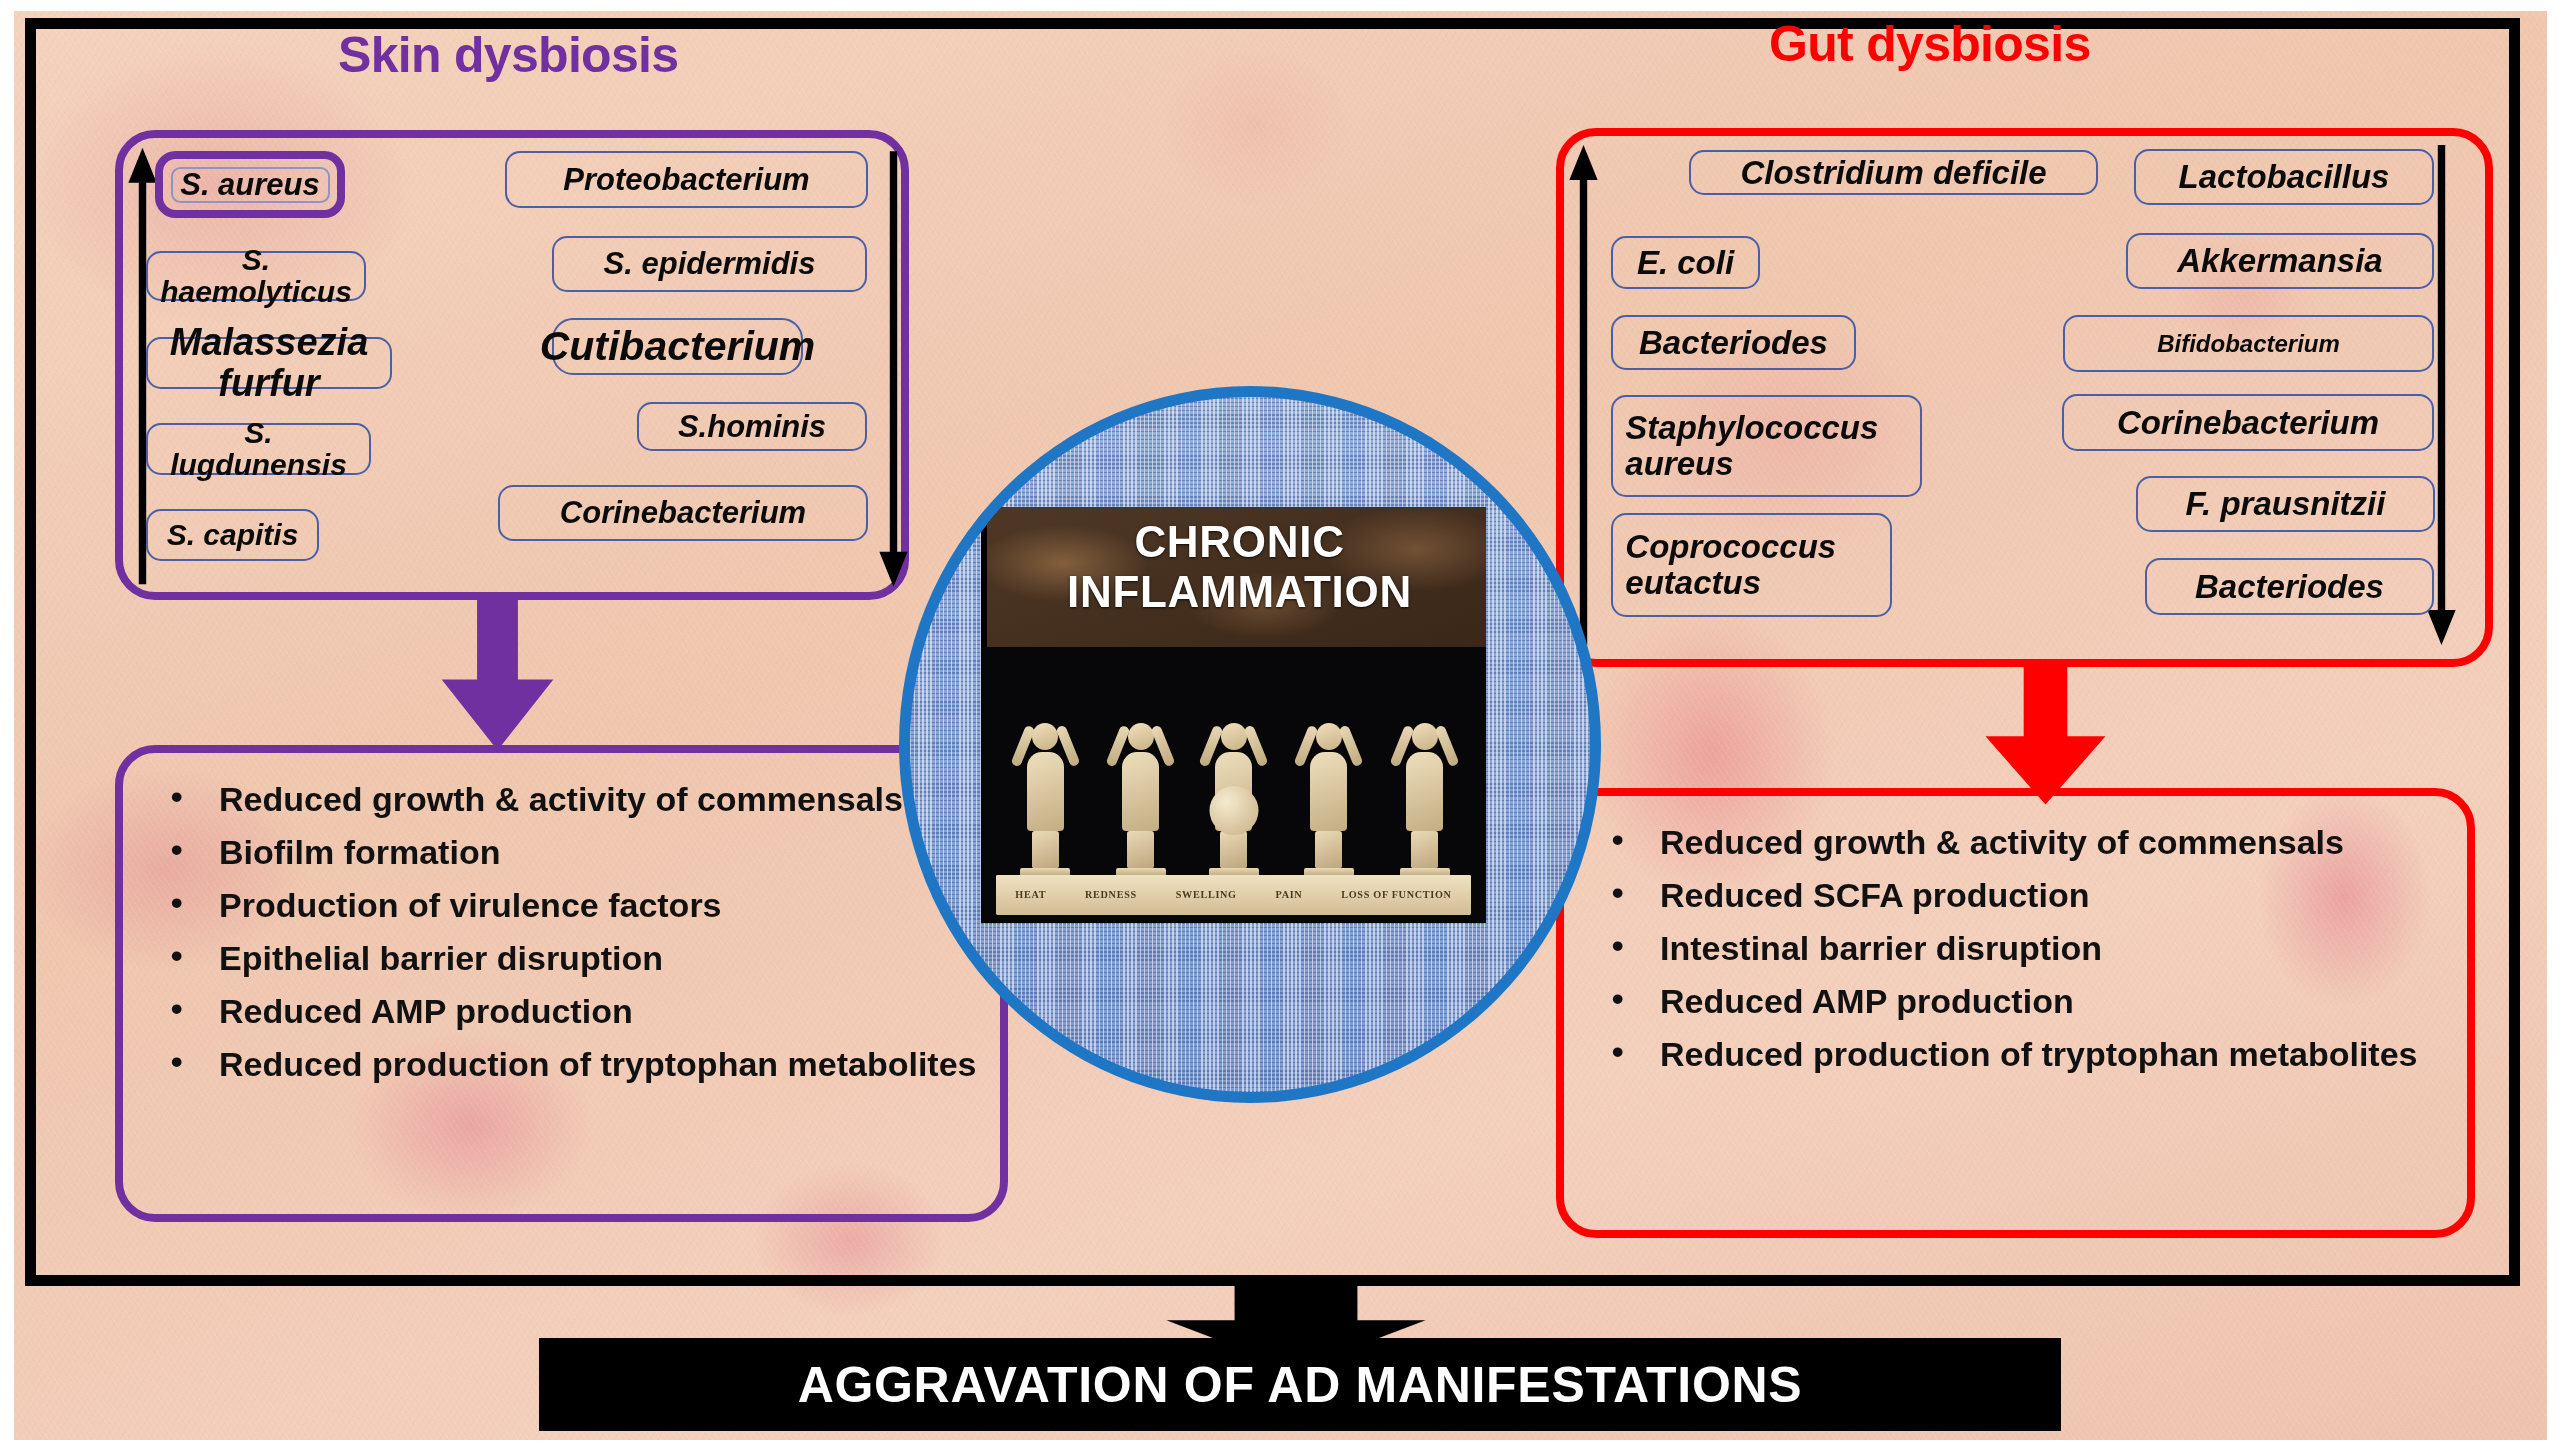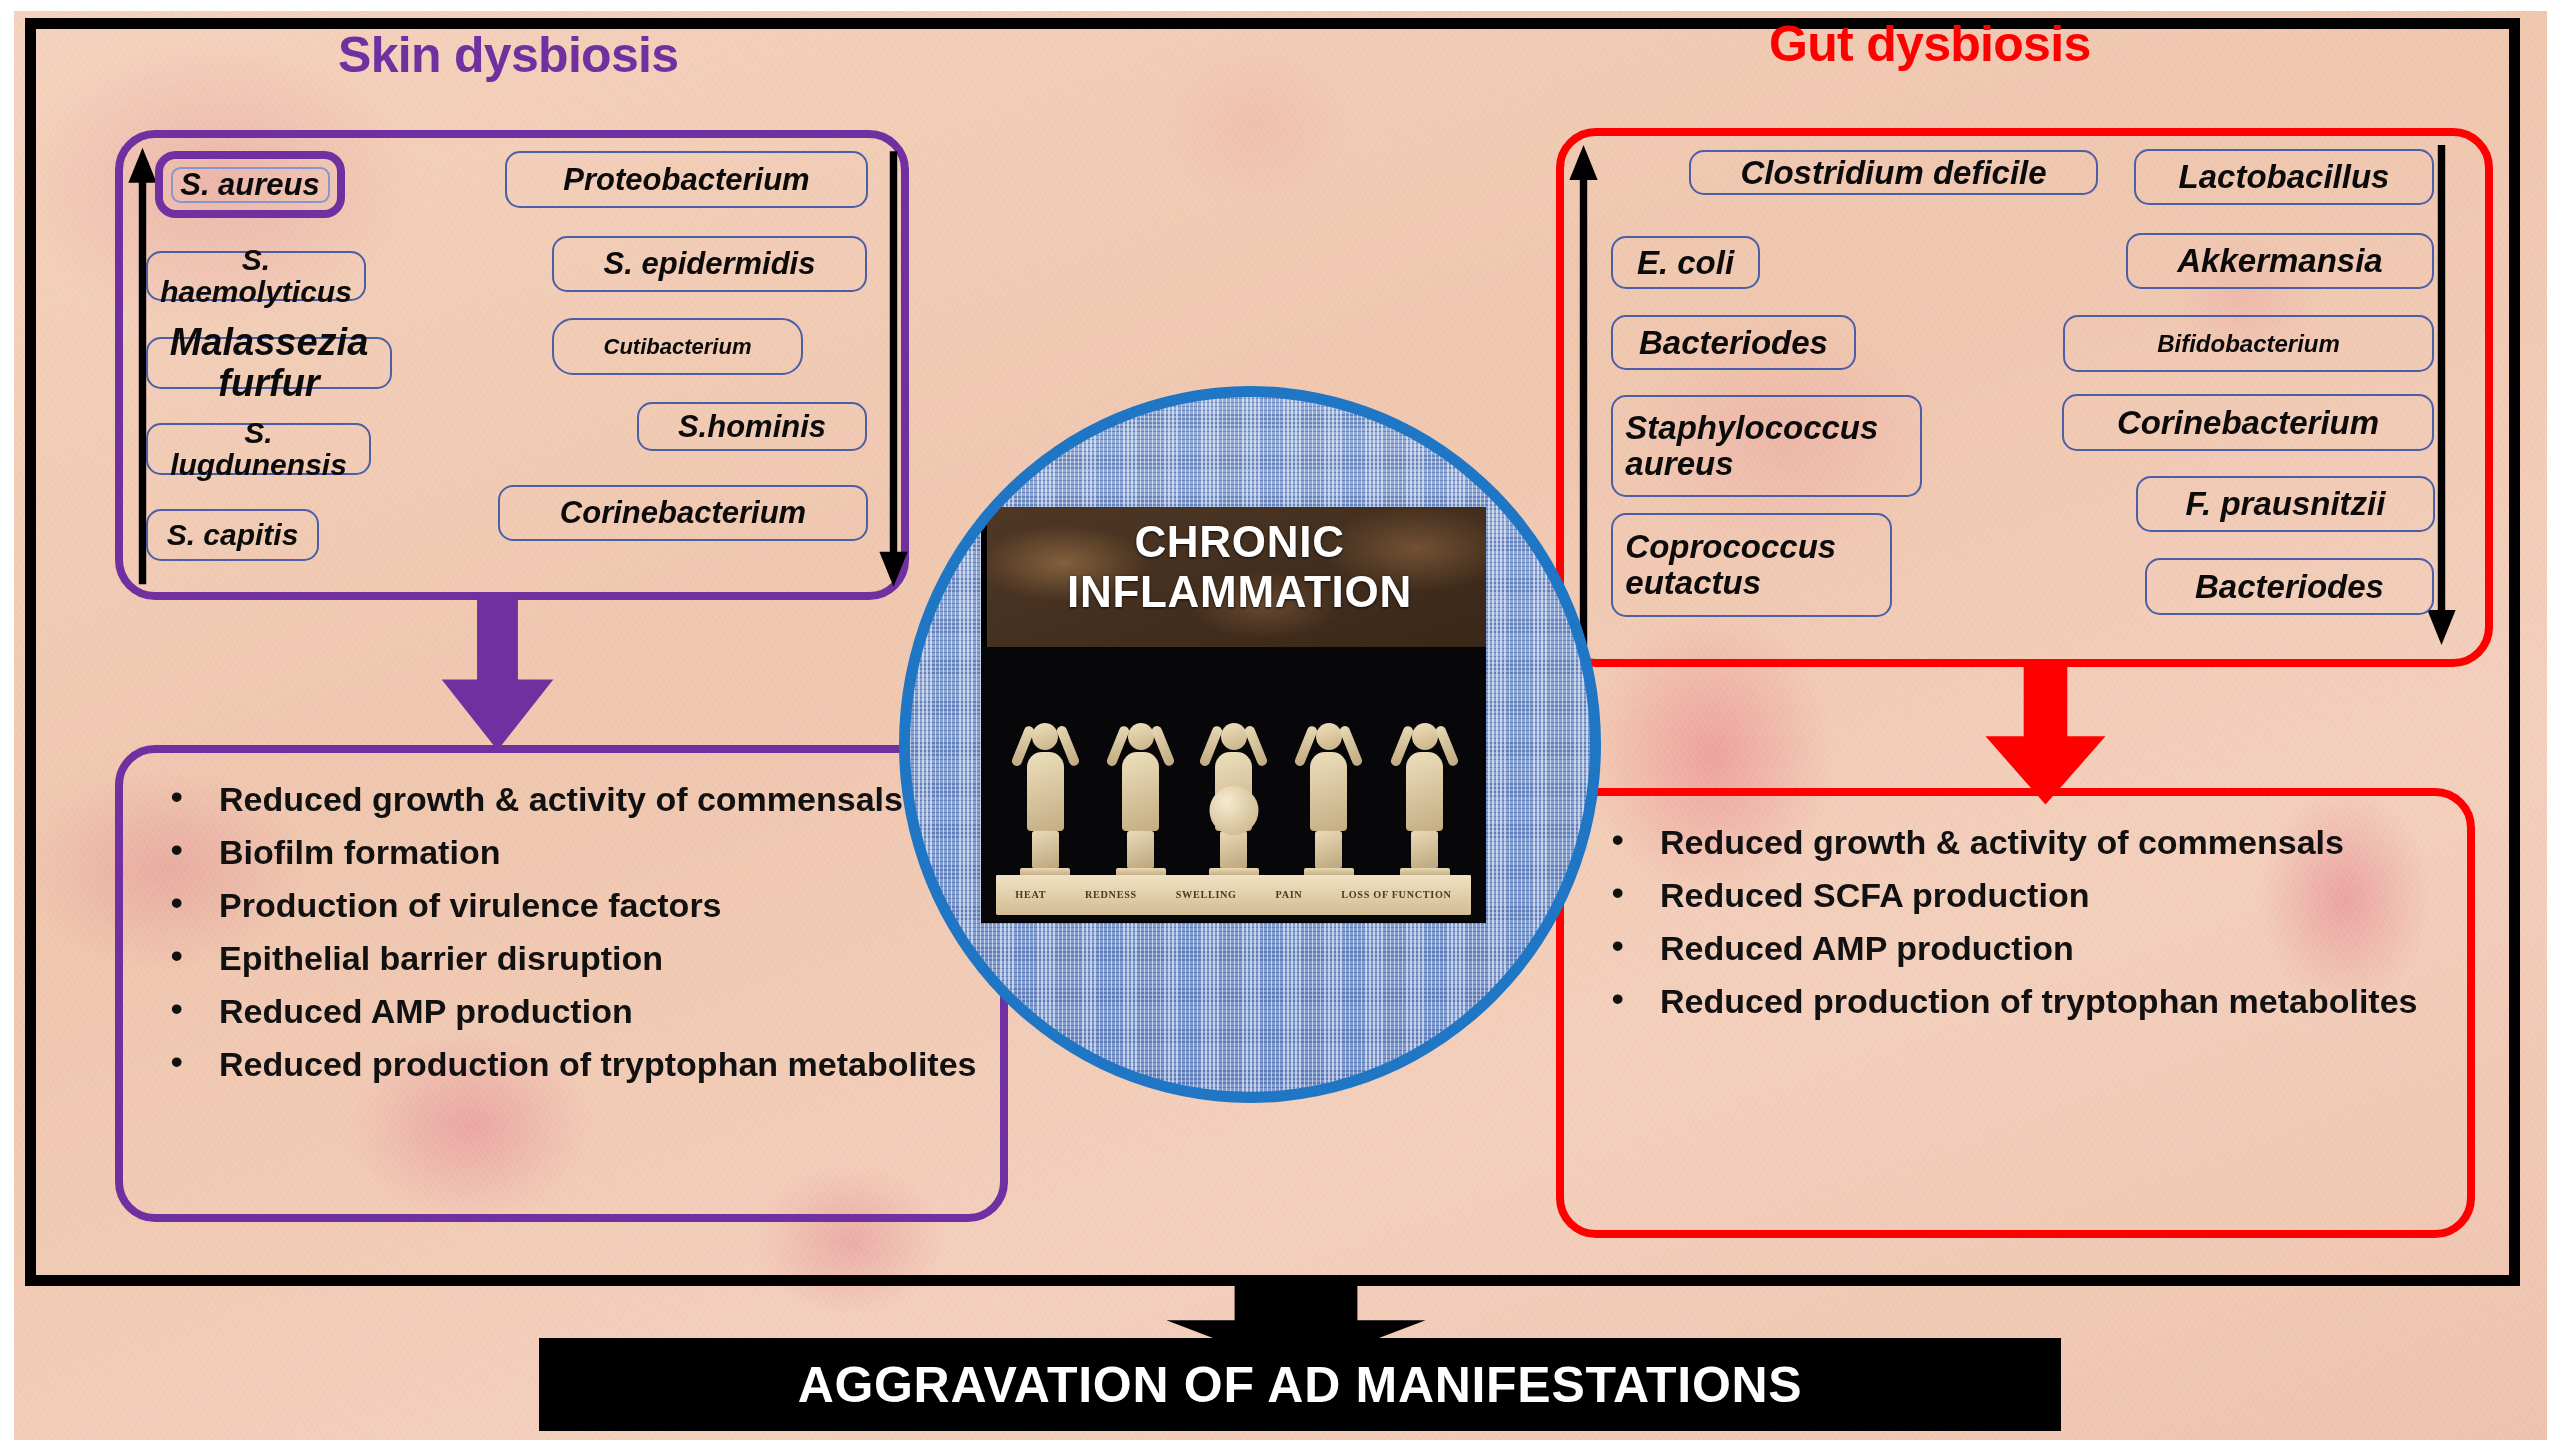--- a/index.html
+++ b/index.html
@@ -259,21 +259,21 @@
 <div class="chip" style="left:146px; top:509px; width:173px; height:52px; font-size:30px;">
   <span>S. capitis</span>
 </div>
 
 <div class="chip" style="left:505px; top:151px; width:363px; height:57px; font-size:31px;">
   <span>Proteobacterium</span>
 </div>
 <div class="chip" style="left:552px; top:236px; width:315px; height:56px; font-size:31px;">
   <span>S. epidermidis</span>
 </div>
-<div class="chip" style="left:552px; top:318px; width:251px; height:57px; font-size:22px;border-radius:21px;">
+<div class="chip" style="left:552px; top:318px; width:251px; height:57px; font-size:41px;border-radius:21px;">
   <span>Cutibacterium</span>
 </div>
 <div class="chip" style="left:637px; top:402px; width:230px; height:49px; font-size:31px;">
   <span>S.hominis</span>
 </div>
 <div class="chip" style="left:498px; top:485px; width:370px; height:56px; font-size:31px;">
   <span>Corinebacterium</span>
 </div>
 
 <svg class="conn" style="left:409px; top:592px;" width="177" height="164" viewBox="0 0 260 240">
@@ -339,20 +339,21 @@
 </div>
 
 <svg class="conn" style="left:1950px; top:660px;" width="191" height="150" viewBox="0 0 280 220">
   <polygon points="108,0 172,0 172,112 228,112 140,212 52,112 108,112" fill="#FF0000"></polygon>
 </svg>
 
 <div class="bulletbox" id="gut-bullets">
   <ul class="bullets">
     <li>Reduced growth &amp; activity of commensals</li>
     <li>Reduced SCFA production</li>
+    <li>Intestinal barrier disruption</li>
     <li>Reduced AMP production</li>
     <li>Reduced production of tryptophan metabolites</li>
   </ul>
 </div>
 
 <div id="center-circle">
   <div id="inflam-img">
     <div id="inflam-banner">
       <div class="txt">
         <div>CHRONIC</div>

